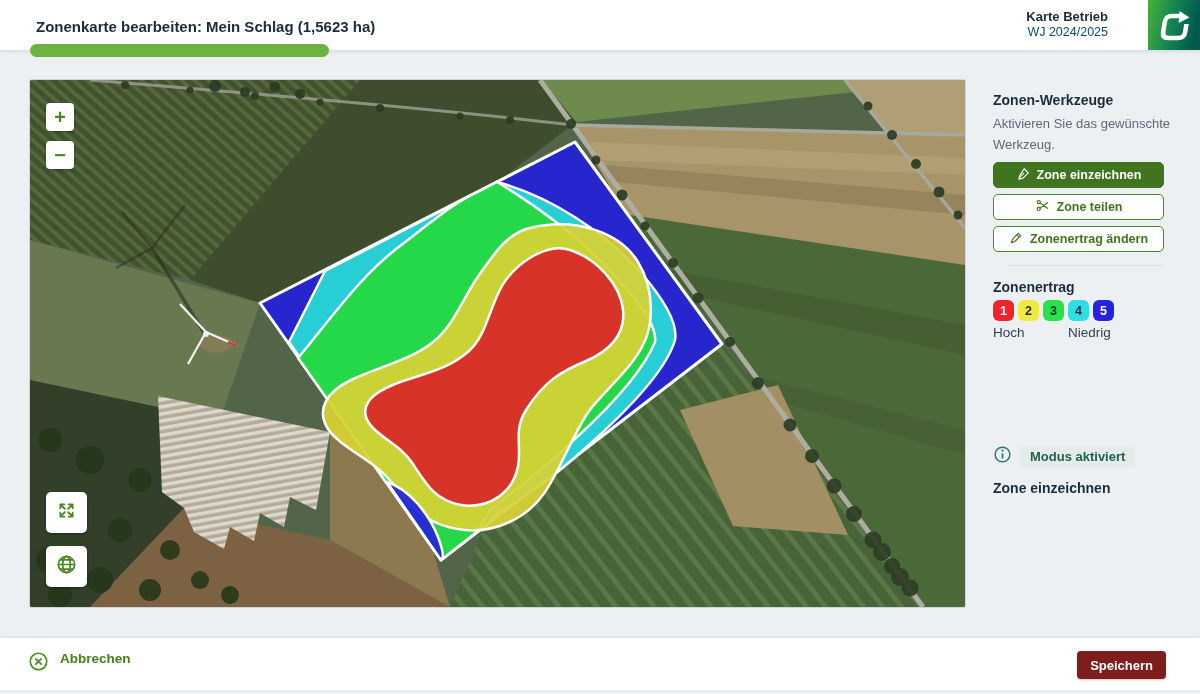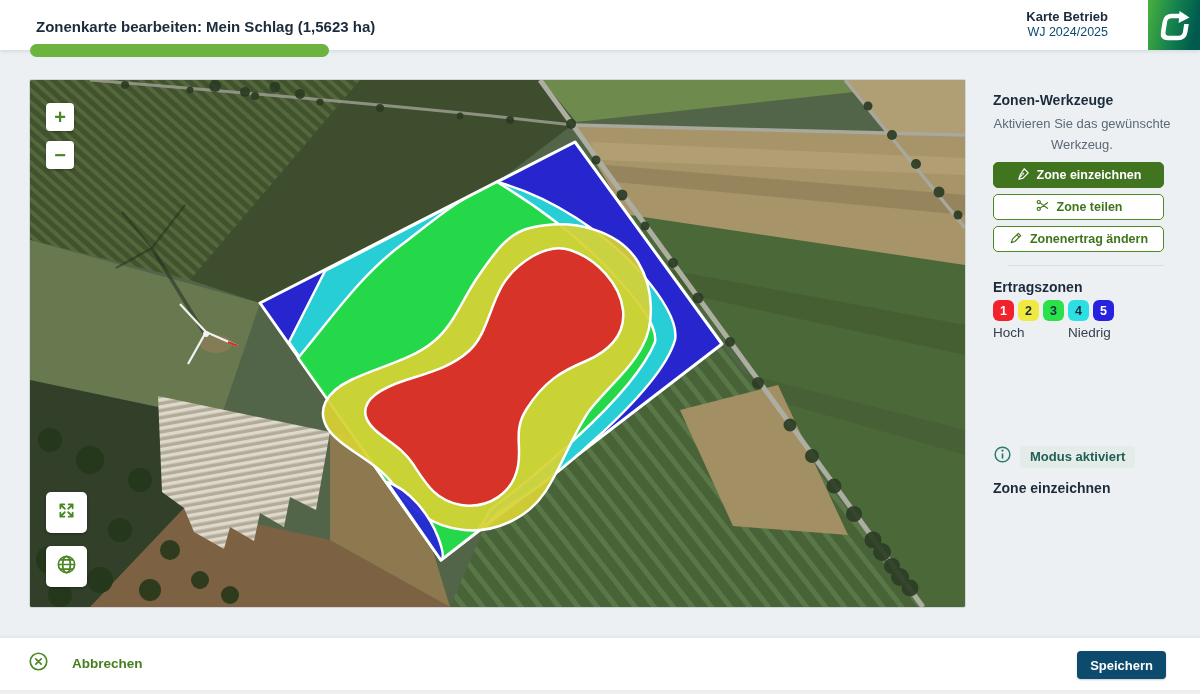--- a/index.html
+++ b/index.html
@@ -29,21 +29,21 @@
   .btn-zoom-out { top:61px; }
   .big-btn { left:16px; width:41px; height:41px; border-radius:5px; }
   .btn-fullscreen { top:412px; }
   .btn-globe { top:466px; }
 
   
   .sidebar { position:absolute; left:993px; top:80px; width:175px; height:530px; }
   .sb-heading { font-size:14px; font-weight:bold; color:#1c2b3c; }
   .sb-text { font-size:13px; color:#5d6977; line-height:1.6; }
   .tools-heading { position:absolute; left:0; top:12px; }
-  .tools-hint { position:absolute; left:0; top:34px; width:178px;text-align:center; }
+  .tools-hint { position:absolute; left:0; top:34px; width:178px; }
   .tool-btn { position:absolute; left:0; width:171px; height:26px; border-radius:5px; display:flex;
               align-items:center; justify-content:center; gap:7px; font-size:12.5px; font-weight:bold;
               cursor:pointer; }
   .tool-btn.active { background:#41741f; color:#ffffff; border:1px solid #41741f; }
   .tool-btn.outline { background:#ffffff; color:#3e771b; border:1.5px solid #4a8a22; }
   .tb-1 { top:82px; } .tb-2 { top:114px; } .tb-3 { top:146px; }
   .sb-divider { position:absolute; left:15px; top:185px; width:156px; border-top:1px solid #d9dee3; }
   .zones-heading { position:absolute; left:0; top:199px; }
   .legend-row { position:absolute; left:0; top:220px; display:flex; gap:4px; }
   .legend-sq { width:21px; height:21px; border-radius:6px; display:flex; align-items:center;
@@ -53,24 +53,24 @@
   .scale-low  { position:absolute; left:75px; top:0; }
   .mode-row { position:absolute; left:0; top:365px; display:flex; align-items:center; }
   .mode-badge { margin-left:8px; background:#e3ecE8; background:#e3ece8; color:#215f55; font-size:13px;
                 font-weight:bold; padding:3px 10px 4px; border-radius:3px; }
   .mode-heading { position:absolute; left:0; top:400px; }
   .mode-desc { position:absolute; left:0; top:420px; width:173px; font-size:13.5px; }
 
   
   .footer { position:absolute; left:0; top:638px; width:1200px; height:52px; background:#ffffff;
             box-shadow:0 -1px 3px rgba(20,40,60,.08); z-index:15; }
-  .cancel { position:absolute; left:28px; top:13px; display:flex; align-items:center; gap:23px;
+  .cancel { position:absolute; left:28px; top:13px; display:flex; align-items:flex-start; gap:11px;
             cursor:pointer; }
   .cancel-label { font-size:13.5px; font-weight:bold; color:#44801f; }
-  .save-btn { position:absolute; right:34px; top:13px; height:28px; padding:0 13px; background:#0c4a6e;
+  .save-btn { position:absolute; right:34px; top:13px; height:28px; padding:0 13px; background:#7f1d1d;
               border:none; border-radius:4px; color:#ffffff; font-size:13px; font-weight:bold;
               font-family:"Liberation Sans",sans-serif; cursor:pointer; box-shadow:0 1px 2px rgba(0,0,0,.2); }
 </style>
 </head>
 <body>
 
 <div class="stage">
 
   <div class="header">
     <div class="page-title">Zonenkarte bearbeiten: Mein Schlag (1,5623 ha)</div>
@@ -269,21 +269,21 @@
         <svg width="14" height="14" viewBox="0 0 24 24" fill="none" stroke="#3e771b" stroke-width="2" stroke-linejoin="round">
           <path d="M4 20 l2-6 L16 4 l4 4 L10 18 l-6 2 Z"></path>
             <path d="M13.5 6.5 l4 4"></path>
         </svg>
       </span>
       <span>Zonenertrag ändern</span>
     </div>
 
     <div class="sb-divider"></div>
 
-    <div class="sb-heading zones-heading">Ertragszonen</div>
+    <div class="sb-heading zones-heading">Zonenertrag</div>
     <div class="legend-row">
       <div class="legend-sq" style="background:#f2222d;color:#ffffff">
           <span>1</span>
         </div>
       <div class="legend-sq" style="background:#f0ea3e;color:#1c2b3c">
           <span>2</span>
         </div>
       <div class="legend-sq" style="background:#2ae14a;color:#1c2b3c">
           <span>3</span>
         </div>

